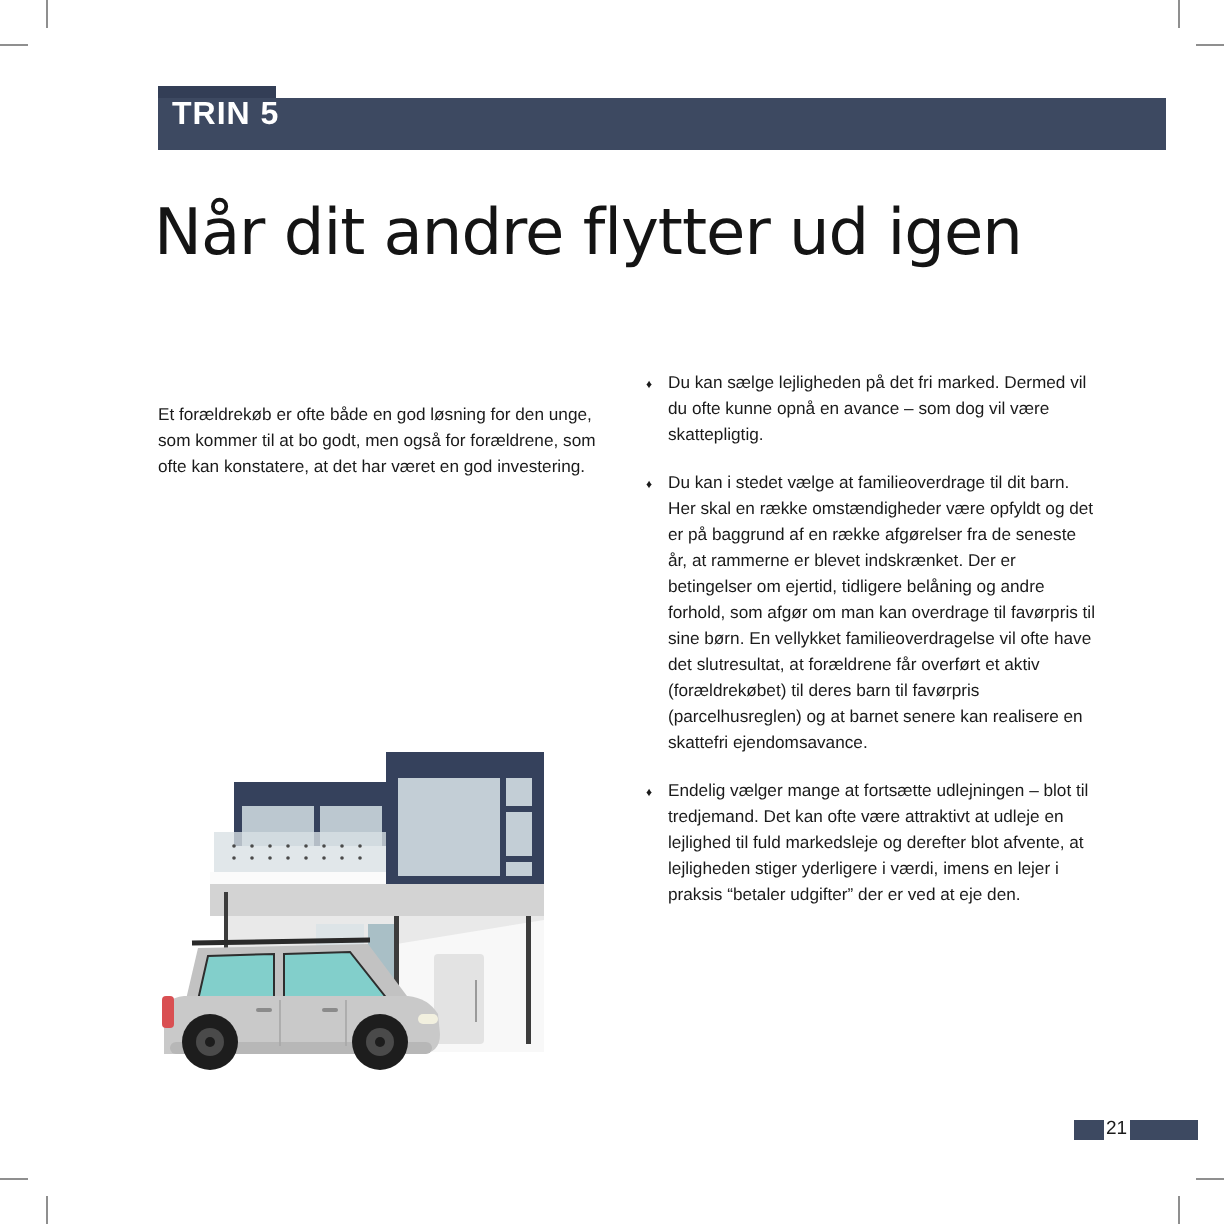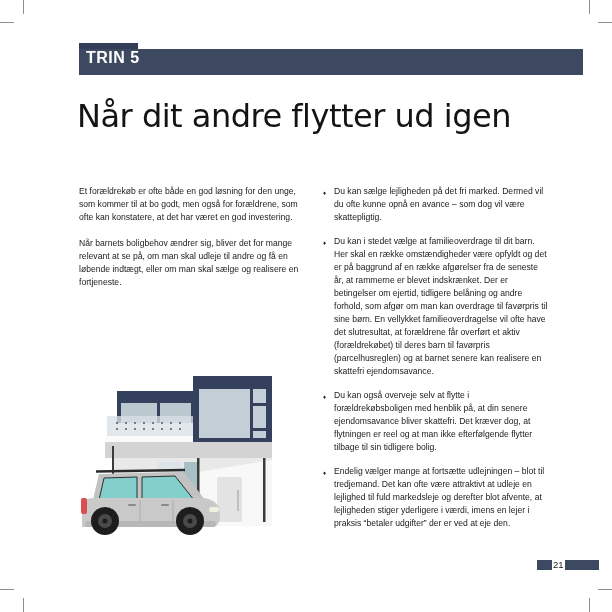--- a/index.html
+++ b/index.html
@@ -24,21 +24,21 @@
     font-family:"DejaVu Sans",sans-serif;font-size:32px;font-weight:400;
     letter-spacing:-0.5px;color:#141414;white-space:nowrap;
   }
   
   .col-left{position:absolute;left:79px;top:185px;width:224px;}
   .col-right{position:absolute;left:322px;top:185px;width:226px;}
   .lead-heading{
     font-size:12.5px;font-weight:bold;line-height:15px;margin:0 0 14px 0;color:#111;
   }
   .para{
-    font-size:8.6px;line-height:13px;margin:0 0 13px 0;color:#1a1a1a;
+    font-size:8.6px;line-height:13px;margin:16px 0 13px 0;color:#1a1a1a;
   }
   .bullet{
     position:relative;padding-left:12px;font-size:8.6px;line-height:13px;
     margin:0 0 11px 0;color:#1a1a1a;
   }
   .bullet::before{
     content:"\2666";position:absolute;left:1px;top:2px;font-size:6px;color:#1a1a1a;
   }
   
   .illustration{position:absolute;left:80px;top:372px;width:195px;height:168px;}
@@ -64,28 +64,26 @@
 
 <div class="banner-tab"></div>
 <div class="banner">
   <span>TRIN 5</span>
 </div>
 <div class="page-title">Når dit andre flytter ud igen</div>
 
 <div class="col-left">
   <div>
       <div class="para">Et forældrekøb er ofte både en god løsning for den unge, som kommer til at bo godt, men også for forældrene, som ofte kan konstatere, at det har været en god investering.</div>
-      <div class="para">Når barnets boligbehov ændrer sig, bliver det for mange relevant at se på, om man skal udleje til andre og få en løbende indtægt, eller om man skal sælge og realisere en fortjeneste.</div>
     </div>
 </div>
 
 <div class="col-right">
     <div class="bullet">Du kan sælge lejligheden på det fri marked. Dermed vil du ofte kunne opnå en avance – som dog vil være skattepligtig.</div>
     <div class="bullet">Du kan i stedet vælge at familieoverdrage til dit barn. Her skal en række omstændigheder være opfyldt og det er på baggrund af en række afgørelser fra de seneste år, at rammerne er blevet indskrænket. Der er betingelser om ejertid, tidligere belåning og andre forhold, som afgør om man kan overdrage til favørpris til sine børn. En vellykket familieoverdragelse vil ofte have det slutresultat, at forældrene får overført et aktiv (forældrekøbet) til deres barn til favørpris (parcelhusreglen) og at barnet senere kan realisere en skattefri ejendomsavance.</div>
-    <div class="bullet">Du kan også overveje selv at flytte i forældrekøbsboligen med henblik på, at din senere ejendomsavance bliver skattefri. Det kræver dog, at flytningen er reel og at man ikke efterfølgende flytter tilbage til sin tidligere bolig.</div>
     <div class="bullet">Endelig vælger mange at fortsætte udlejningen – blot til tredjemand. Det kan ofte være attraktivt at udleje en lejlighed til fuld markedsleje og derefter blot afvente, at lejligheden stiger yderligere i værdi, imens en lejer i praksis “betaler udgifter” der er ved at eje den.</div>
   </div>
 
 <svg class="illustration" viewBox="80 372 195 168" xmlns="http://www.w3.org/2000/svg" aria-hidden="true">
 
   <rect x="193" y="376" width="79" height="66" fill="#35415c"></rect>
   <rect x="199" y="389" width="51" height="49" fill="#c3ced6"></rect>
   <rect x="253" y="389" width="13" height="14" fill="#c3ced6"></rect>
   <rect x="253" y="406" width="13" height="22" fill="#c3ced6"></rect>
   <rect x="253" y="431" width="13" height="7" fill="#c3ced6"></rect>

